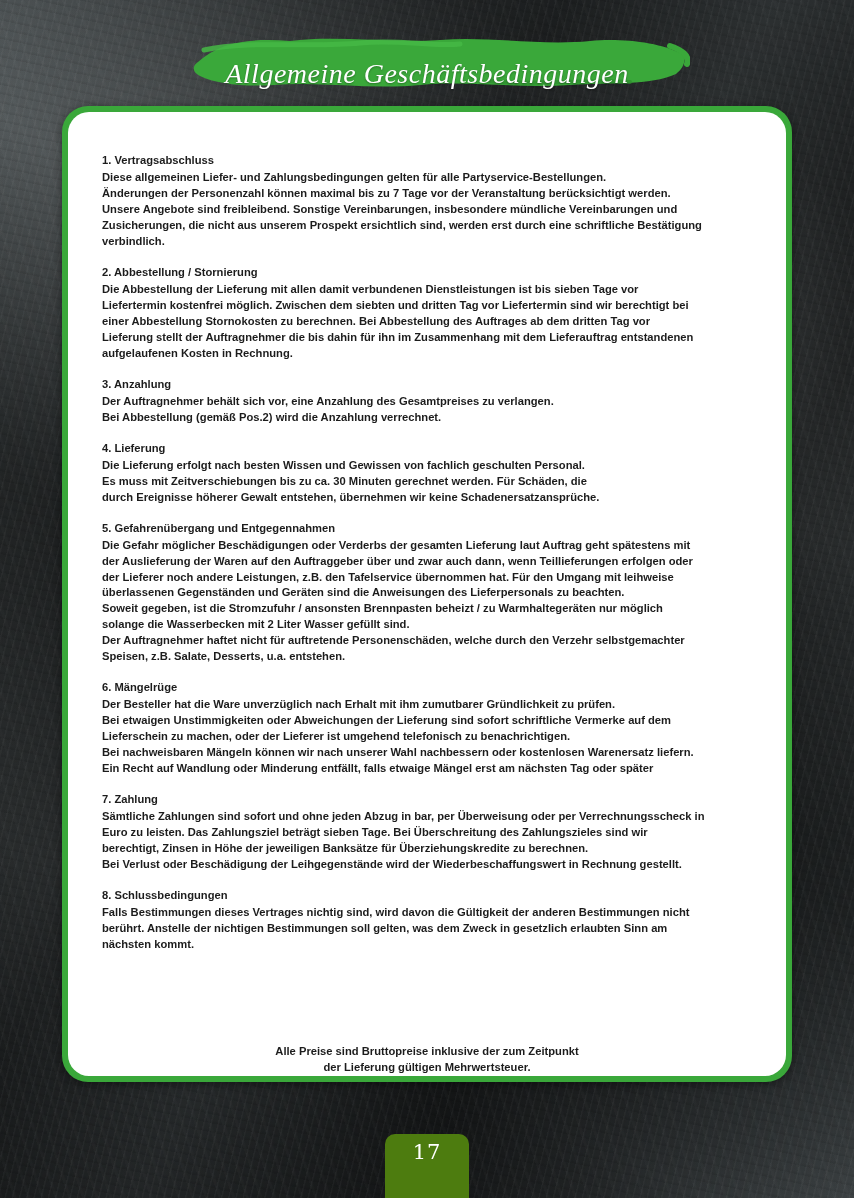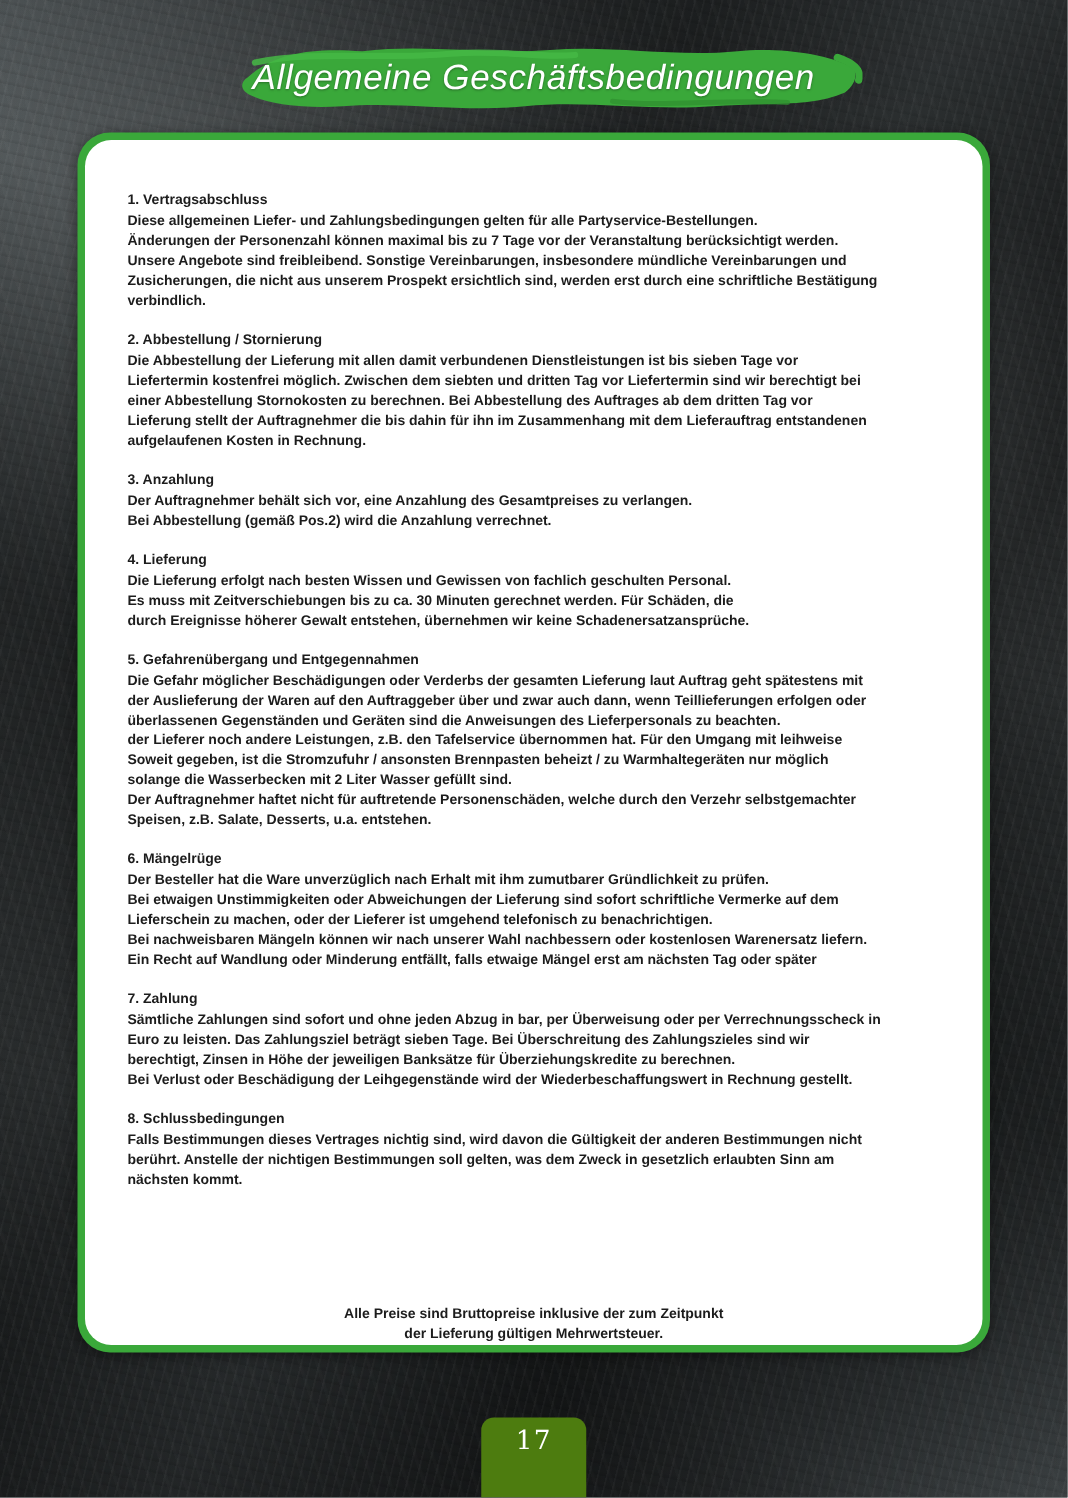--- a/index.html
+++ b/index.html
@@ -51,29 +51,29 @@
   }
   .brush {
     position: absolute;
     left: 190px;
     top: 6px;
     width: 500px;
     height: 60px;
   }
   .title {
     position: absolute;
-    top: 0;
+    top: 12px;
     left: 0;
     width: 854px;
     height: 72px;
     display: flex;
     align-items: center;
     justify-content: center;
     color: #ffffff;
-    font-family: Liberation Sans, sans-serif;
+    font-family: Liberation Serif, serif;
     font-style: italic;
     font-size: 28px;
     letter-spacing: 0.5px;
     text-shadow: 0 1px 2px rgba(0,0,0,0.35);
     white-space: nowrap;
   }
 
   
   .card-outer {
     position: absolute;
@@ -205,22 +205,22 @@
         <span class="ln">Es muss mit Zeitverschiebungen bis zu ca. 30 Minuten gerechnet werden. Für Schäden, die</span>
         <span class="ln">durch Ereignisse höherer Gewalt entstehen, übernehmen wir keine Schadenersatzansprüche.</span>
       </p>
     </div>
 
     <div class="section">
       <p class="sec-title">5. Gefahrenübergang und Entgegennahmen</p>
       <p class="sec-body">
         <span class="ln">Die Gefahr möglicher Beschädigungen oder Verderbs der gesamten Lieferung laut Auftrag geht spätestens mit</span>
         <span class="ln">der Auslieferung der Waren auf den Auftraggeber über und zwar auch dann, wenn Teillieferungen erfolgen oder</span>
+        <span class="ln">der Lieferer noch andere Leistungen, z.B. den Tafelservice übernommen hat. Für den Umgang mit leihweise</span>
         <span class="ln">überlassenen Gegenständen und Geräten sind die Anweisungen des Lieferpersonals zu beachten.</span>
-        <span class="ln">der Lieferer noch andere Leistungen, z.B. den Tafelservice übernommen hat. Für den Umgang mit leihweise</span>
         <span class="ln">Soweit gegeben, ist die Stromzufuhr / ansonsten Brennpasten beheizt / zu Warmhaltegeräten nur möglich</span>
         <span class="ln">solange die Wasserbecken mit 2 Liter Wasser gefüllt sind.</span>
         <span class="ln">Der Auftragnehmer haftet nicht für auftretende Personenschäden, welche durch den Verzehr selbstgemachter</span>
         <span class="ln">Speisen, z.B. Salate, Desserts, u.a. entstehen.</span>
       </p>
     </div>
 
     <div class="section">
       <p class="sec-title">6. Mängelrüge</p>
       <p class="sec-body">

